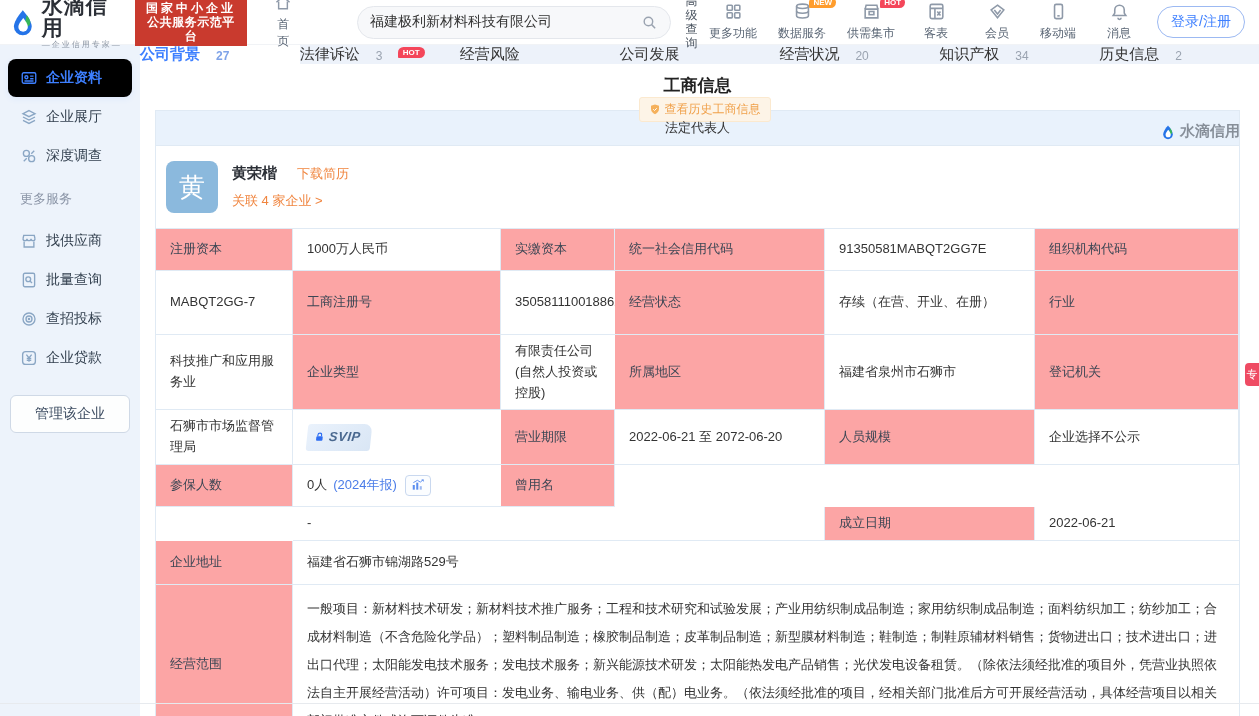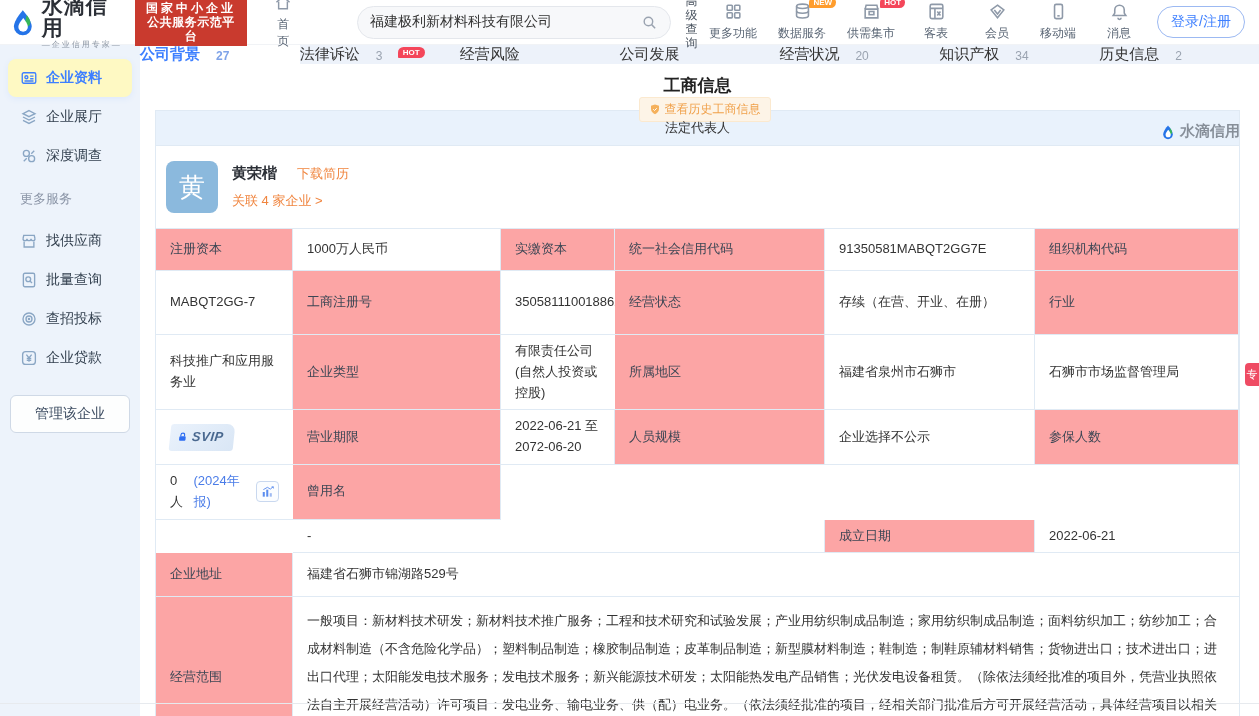--- a/index.html
+++ b/index.html
@@ -31,21 +31,21 @@
   .b-hot { background:#f4465a; }
   .login { margin-left:18px; margin-right:4px; border:1px solid #9cb9f2; color:#3d7fff; background:#fff;
     font-size:14px; border-radius:17px; padding:6px 13px; cursor:pointer; font-family:inherit; white-space:nowrap; }
 
   
   .shell { display:flex; height:671px; }
   .side { width:140px; background:#edf3fb; padding:14px 8px 0 8px; flex-shrink:0; }
   .side .sec { font-size:13px; color:#8a94a6; padding:8px 10px 14px 12px; }
   .side .it { display:flex; align-items:center; gap:8px; font-size:14px; color:#33404f;
     padding:10px 10px 10px 12px; border-radius:8px; cursor:pointer; position:relative; margin-bottom:1px; }
-  .side .it.act { background:#fef9c3; color:#3d7fff; font-weight:bold; box-shadow:0 2px 6px rgba(61,127,255,.08);text-align:center; }
+  .side .it.act { background:#000000; color:#3d7fff; font-weight:bold; box-shadow:0 2px 6px rgba(61,127,255,.08);text-align:center; }
   .side .it svg { flex-shrink:0; }
   .dot { position:absolute; top:8px; left:96px; width:6px; height:6px; border-radius:50%; background:#f4465a; }
   .manage { margin:18px auto 0; display:block; width:120px; border:1px solid #cfd9e6; background:#fdfefe;
     color:#3c4c61; font-size:14px; padding:9px 0; border-radius:6px; cursor:pointer; font-family:inherit; }
 
   .main { flex:1; display:flex; flex-direction:column; background:#fff; min-width:0; }
   .tabs { height:40px; background:#edf2fa; display:flex; }
   .tab { flex:1; display:flex; align-items:center; justify-content:flex-start; gap:16px; font-size:15px;
     color:#333; cursor:pointer; position:relative; }
   .tab .cnt { font-size:12px; color:#9aa3b0; margin-top:2px; }
@@ -337,20 +337,21 @@
 
           <div class="cell lc h64">经营状态</div>
           <div class="cell">存续（在营、开业、在册）</div>
           <div class="cell lc">行业</div>
           <div class="cell">科技推广和应用服务业</div>
           <div class="cell lc">企业类型</div>
           <div class="cell end">有限责任公司(自然人投资或控股)</div>
 
           <div class="cell lc h44">所属地区</div>
           <div class="cell">福建省泉州市石狮市</div>
+          <div class="cell lc">登记机关</div>
           <div class="cell">石狮市市场监督管理局</div>
           <div class="cell end">
             <span class="svip">
               <svg width="11" height="12" viewBox="0 0 24 24" fill="none" stroke="#2e6ef2" stroke-width="2.5">
                 <rect x="5" y="10.5" width="14" height="9.5" rx="2" fill="#2e6ef2" stroke="none"></rect>
                 <path d="M8 10.5 V7.5 a4 4 0 0 1 8 0 v3"></path>
               </svg>
               <span>SVIP</span>
             </span>
           </div>

